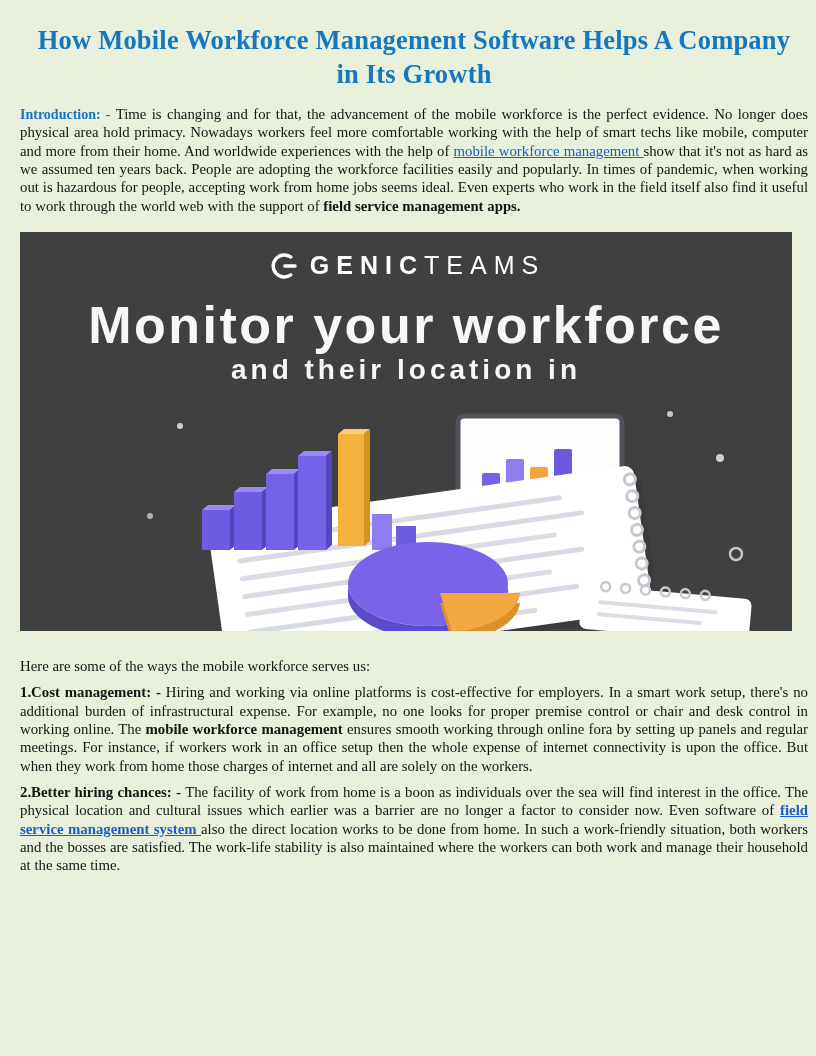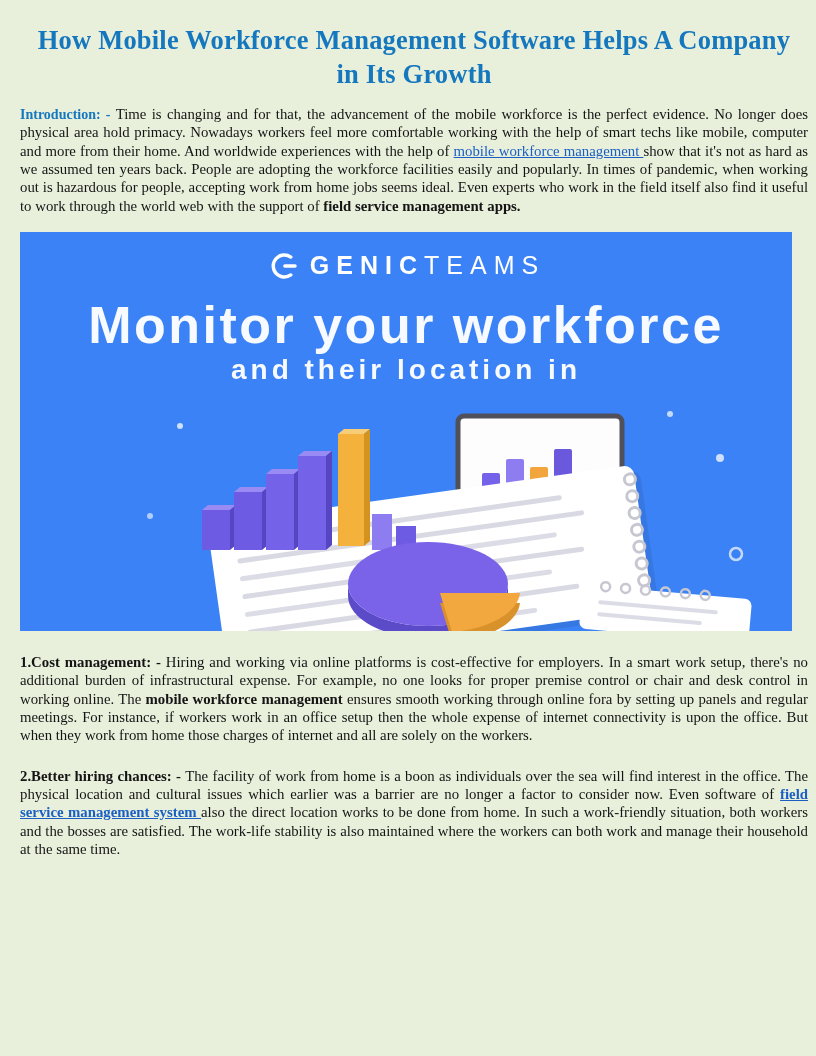--- a/index.html
+++ b/index.html
@@ -47,21 +47,21 @@
     text-decoration:underline;
     cursor:pointer;
   }
   .seg-plain{}
   
   .hero{
     position:relative;
     margin-top:17px;
     width:772px;
     height:399px;
-    background:#3b82f6;
+    background:#404040;
     overflow:hidden;
   }
   .hero-logo{
     display:flex;
     align-items:center;
     justify-content:center;
     gap:9px;
     padding-top:17px;
     font-family:"Liberation Sans", sans-serif;
   }
@@ -85,21 +85,21 @@
   }
   .hero-headline .hl1{font-size:52px;font-weight:700;line-height:1.08;}
   .hero-headline .hl2,.hero-headline .hl3{font-size:28px;font-weight:700;line-height:1.18;letter-spacing:4px;}
   .hero-art{
     position:absolute;
     left:0;bottom:0;
     width:772px;height:235px;
     z-index:1;
   }
   .spacer-lead{margin-top:26px;}
-  .section-para{margin-top:22px;}
+  .section-para{margin-top:8px;}
 </style>
 </head>
 <body>
 
 <div class="page">
 
   <h1 class="page-title">How Mobile Workforce Management Software Helps A Company in Its Growth</h1>
 
   <p class="para"><span class="seg-label">Introduction: - </span><span class="seg-plain">Time is changing and for that, the advancement of the mobile workforce is the perfect evidence. No longer does physical area hold primacy. Nowadays workers feel more comfortable working with the help of smart techs like mobile, computer and more from their home. And worldwide experiences with the help of </span><a class="seg-link" href="#">mobile workforce management </a><span class="seg-plain">show that it's not as hard as we assumed ten years back. People are adopting the workforce facilities easily and popularly. In times of pandemic, when working out is hazardous for people, accepting work from home jobs seems ideal. Even experts who work in the field itself also find it useful to work through the world web with the support of </span><span class="seg-bold">field service management apps.</span></p>
 
@@ -201,18 +201,19 @@
         <path d="M328 188 A80 42 0 0 0 488 188 L488 200 A80 42 0 0 1 328 200 Z" fill="#5b4bc9"></path>
         <ellipse cx="408" cy="188" rx="80" ry="42" fill="#7a63e8"></ellipse>
         <g transform="translate(12,9)">
           <path d="M408 198 L488 198 A80 42 0 0 1 420 237 Z" fill="#d9912b"></path>
           <path d="M408 188 L488 188 A80 42 0 0 1 420 227 Z" fill="#f3a83f"></path>
         </g>
       </g>
     </svg>
   </div>
 
+  <p class="para spacer-lead">Here are some of the ways the mobile workforce serves us:</p>
 
   <p class="para section-para"><span class="seg-bold">1.Cost management: - </span><span class="seg-plain">Hiring and working via online platforms is cost-effective for employers. In a smart work setup, there's no additional burden of infrastructural expense. For example, no one looks for proper premise control or chair and desk control in working online. The </span><span class="seg-bold">mobile workforce management</span><span class="seg-plain"> ensures smooth working through online fora by setting up panels and regular meetings. For instance, if workers work in an office setup then the whole expense of internet connectivity is upon the office. But when they work from home those charges of internet and all are solely on the workers.</span></p>
 
   <p class="para section-para"><span class="seg-bold">2.Better hiring chances: - </span><span class="seg-plain">The facility of work from home is a boon as individuals over the sea will find interest in the office. The physical location and cultural issues which earlier was a barrier are no longer a factor to consider now. Even software of </span><a class="seg-link seg-bold" href="#">field service management system </a><span class="seg-plain">also the direct location works to be done from home. In such a work-friendly situation, both workers and the bosses are satisfied. The work-life stability is also maintained where the workers can both work and manage their household at the same time.</span></p>
 
 </div>
 
 </body></html>

